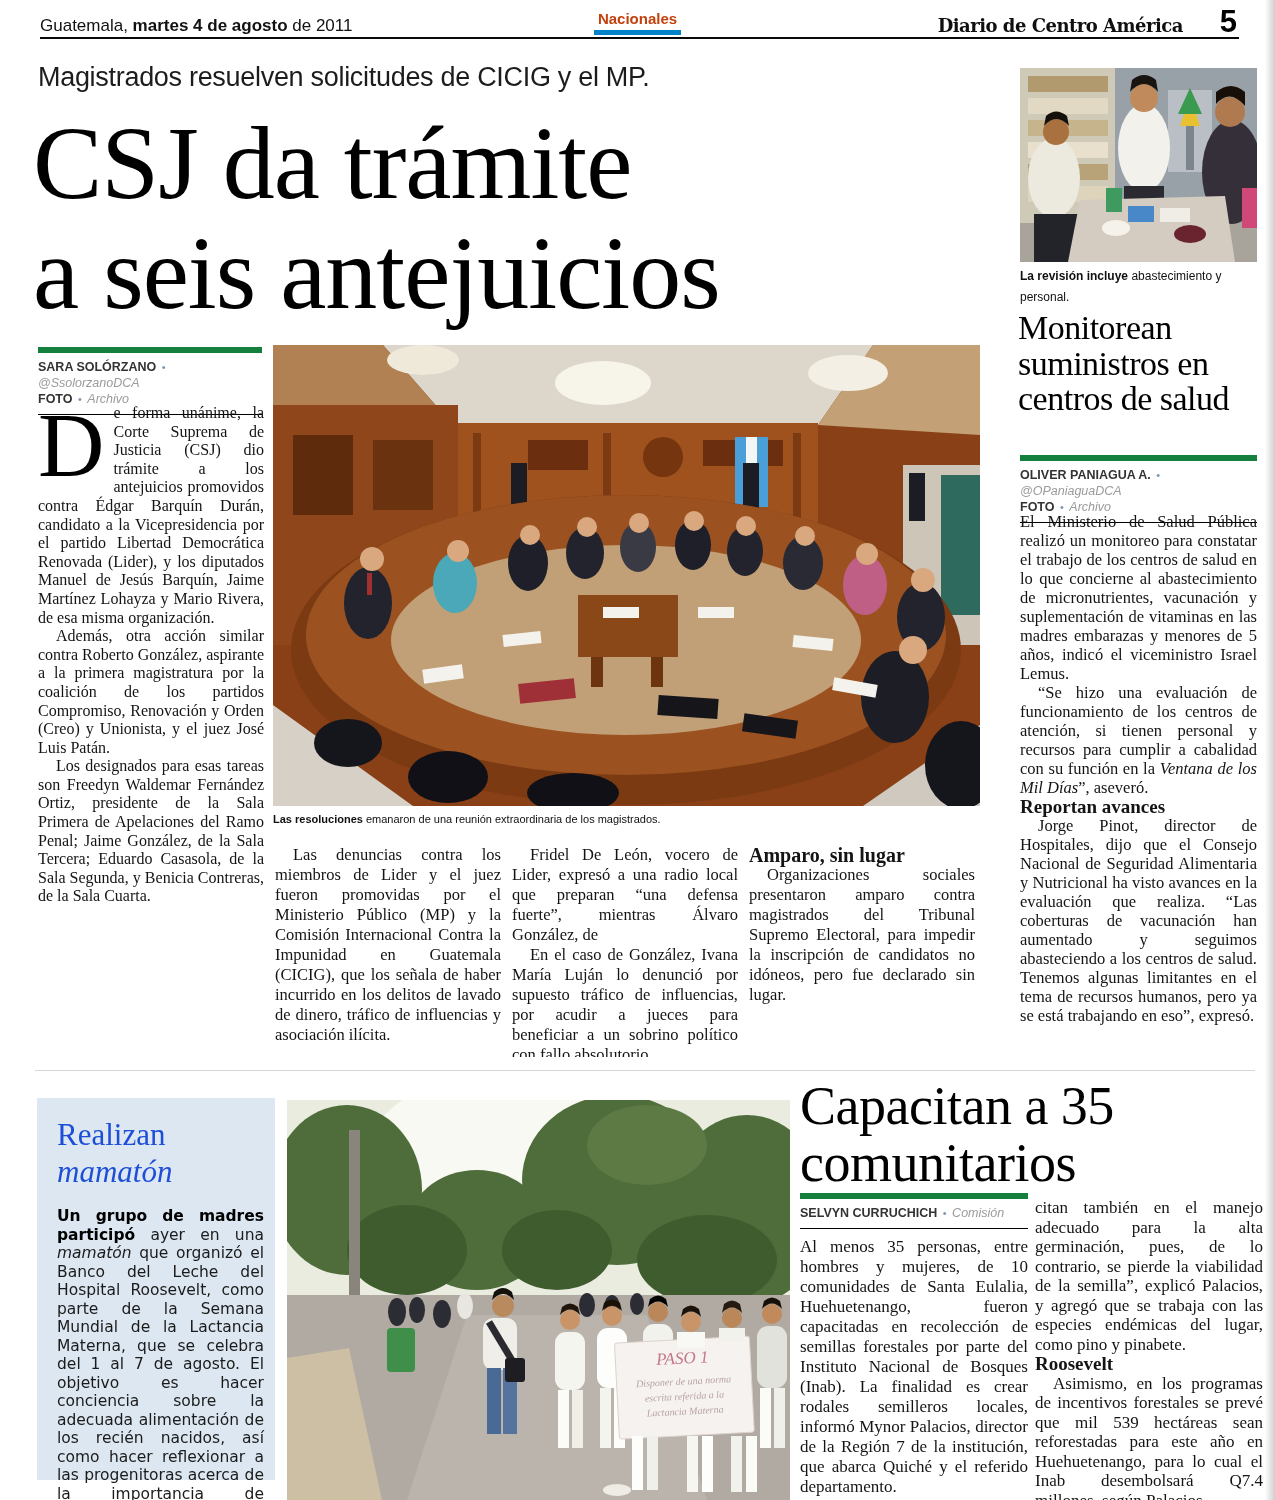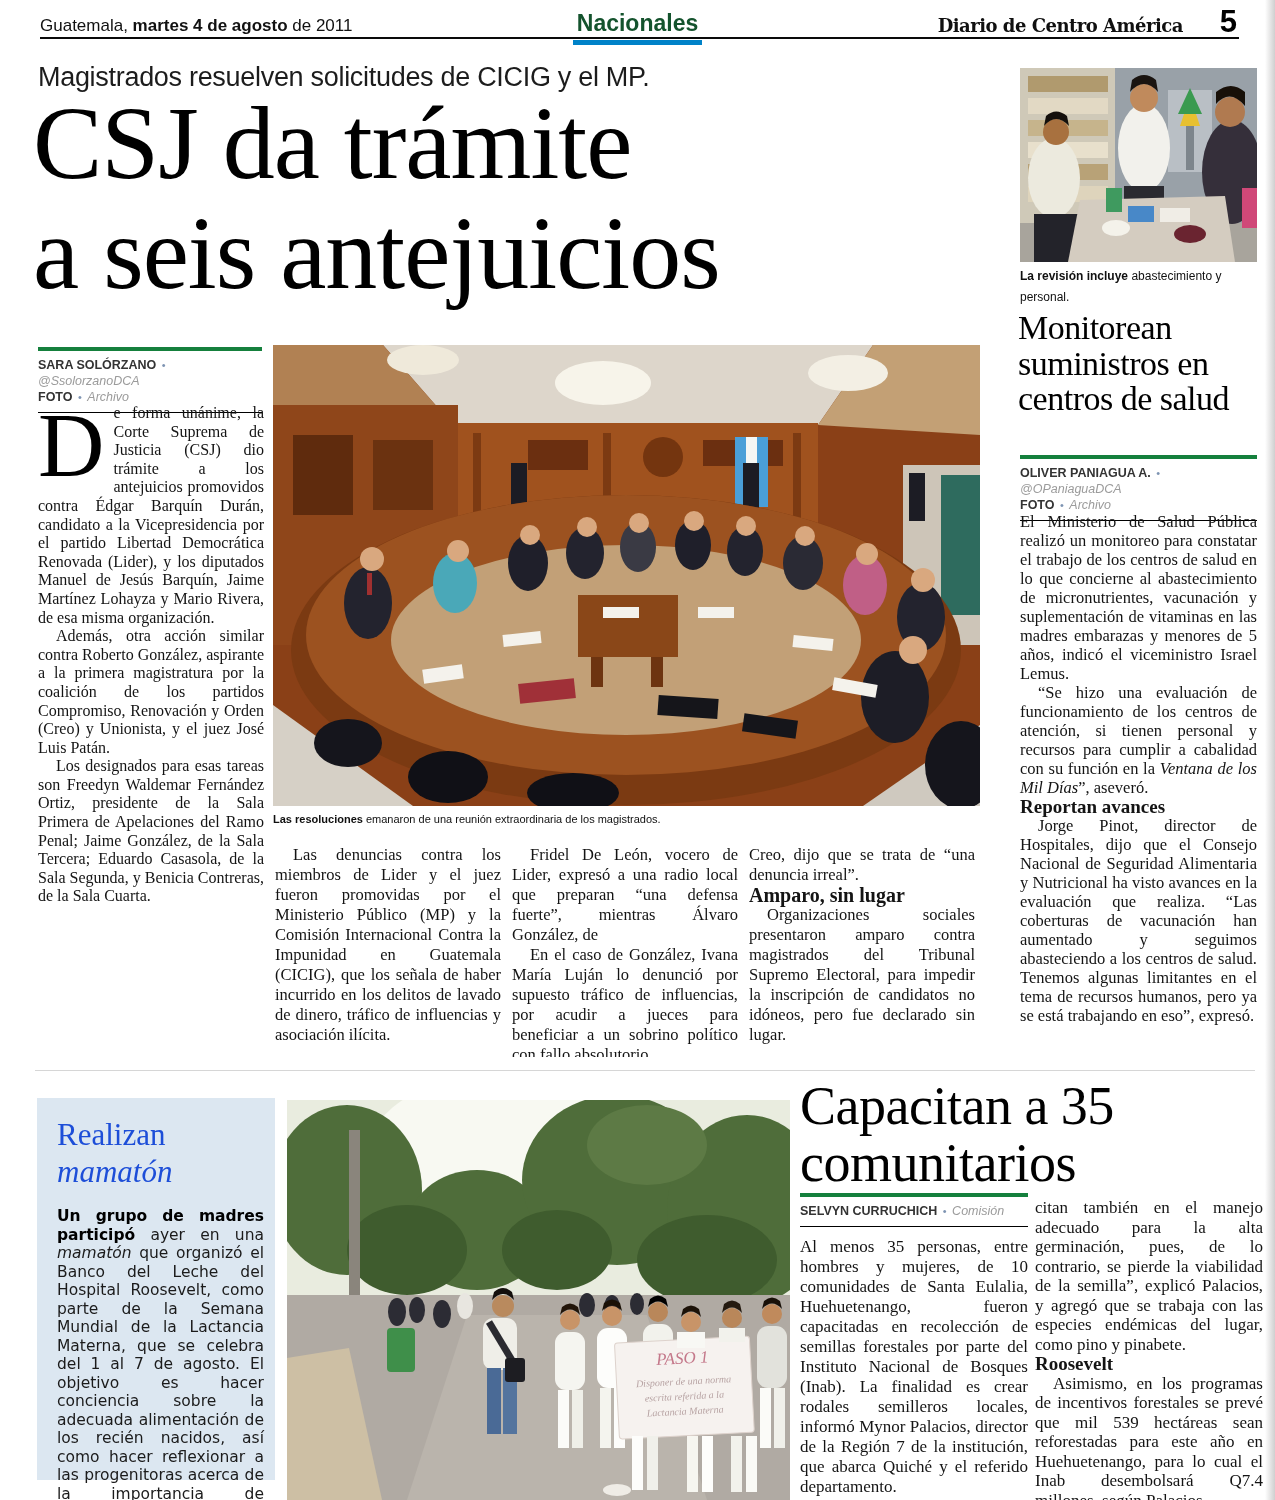--- a/index.html
+++ b/index.html
@@ -5,31 +5,31 @@
   html,body{margin:0;padding:0;background:#ffffff;}
   .page{position:relative;width:1275px;height:1500px;background:#fff;overflow:hidden;
         font-family:"Liberation Serif",serif;color:#151515;}
   .abs{position:absolute;}
 
   
   .dateline{left:40px;top:16px;font-family:"Liberation Sans",sans-serif;font-size:17px;color:#111;}
   .dateline b{font-weight:700;}
   .section-wrap{left:0;top:10px;width:100%;text-align:center;}
   .section-inner{display:inline-block;font-family:"Liberation Sans",sans-serif;font-weight:700;
-                 font-size:23px;color:#14532d;padding:0 4px 3px;border-bottom:5px solid #0082c8;}
+                 font-size:15px;color:#c2410c;padding:0 4px 3px;border-bottom:5px solid #0082c8;}
   .brand{right:92px;top:15px;font-family:"DejaVu Serif",serif;font-weight:700;font-size:18px;
          letter-spacing:-0.5px;color:#101010;}
   .pageno{right:38px;top:4px;font-family:"Liberation Sans",sans-serif;font-weight:700;font-size:31px;color:#000;}
   .head-rule{left:40px;right:36px;top:37px;height:2px;background:#0a0a0a;}
 
   
   .kicker{left:38px;top:62px;font-family:"Liberation Sans",sans-serif;font-size:27px;color:#1c1c1c;letter-spacing:-0.3px;}
-  .headline{left:33px;top:88px;font-size:104px;line-height:110px;letter-spacing:-1px;color:#000;}
+  .headline{left:33px;top:108px;font-size:104px;line-height:110px;letter-spacing:-1px;color:#000;}
   .byline-block{font-family:"Liberation Sans",sans-serif;font-size:12.5px;line-height:16px;
-                border-top:4px solid #15803d;border-bottom:1.5px solid #000;padding:6px 0 7px;}
+                border-top:6px solid #15803d;border-bottom:1.5px solid #000;padding:6px 0 7px;}
   .by-author{font-weight:700;color:#333;}
   .dot{color:#7d93b2;font-size:11px;padding:0 2px;}
   .by-handle{font-style:italic;color:#9b9b9b;}
   .lead-byline{left:38px;top:347px;width:224px;}
 
   .body-serif{text-align:justify;color:#141414;}
   .body-serif p{margin:0;}
   .indent{text-indent:18px;}
   .col1{left:38px;top:404px;width:226px;height:638px;font-size:16px;line-height:18.6px;overflow:hidden;}
   .dropcap{float:left;font-size:92px;line-height:72px;padding:5px 9px 0 0;color:#000;}
@@ -194,21 +194,20 @@
     <p class="indent">Los designados para esas tareas son Freedyn Waldemar Fernández Ortiz, presidente de la Sala Primera de Apelaciones del Ramo Penal; Jaime González, de la Sala Tercera; Eduardo Casasola, de la Sala Segunda, y Benicia Contreras, de la Sala Cuarta.</p>
   </div>
   <div class="abs body-serif ucol ucol2">
     <p class="indent">Las denuncias contra los miembros de Lider y el juez fueron promovidas por el Ministerio Público (MP) y la Comisión Internacional Contra la Impunidad en Guatemala (CICIG), que los señala de haber incurrido en los delitos de lavado de dinero, tráfico de influencias y asociación ilícita.</p>
   </div>
   <div class="abs body-serif ucol ucol3">
     <p class="indent">Fridel De León, vocero de Lider, expresó a una radio local que preparan “una defensa fuerte”, mientras Álvaro González, de</p>
     <p class="indent">En el caso de González, Ivana María Luján lo denunció por supuesto tráfico de influencias, por acudir a jueces para beneficiar a un sobrino político con fallo absolutorio.</p>
   </div>
   <div class="abs body-serif ucol ucol4">
-    <p>Creo, dijo que se trata de “una denuncia irreal”.</p>
     <p class="subhead c4sub">Amparo, sin lugar</p>
     <p class="indent">Organizaciones sociales presentaron amparo contra magistrados del Tribunal Supremo Electoral, para impedir la inscripción de candidatos no idóneos, pero fue declarado sin lugar.</p>
   </div>
 
   <figure class="abs side-photo" style="margin:0">
     <svg width="237" height="194" viewBox="0 0 237 194">
       <rect width="237" height="194" fill="#a8a49c"></rect>
       <rect x="0" y="0" width="95" height="155" fill="#cfc9b8"></rect>
       <g>
         <rect x="8" y="8" width="80" height="16" fill="#b09a6e"></rect>

